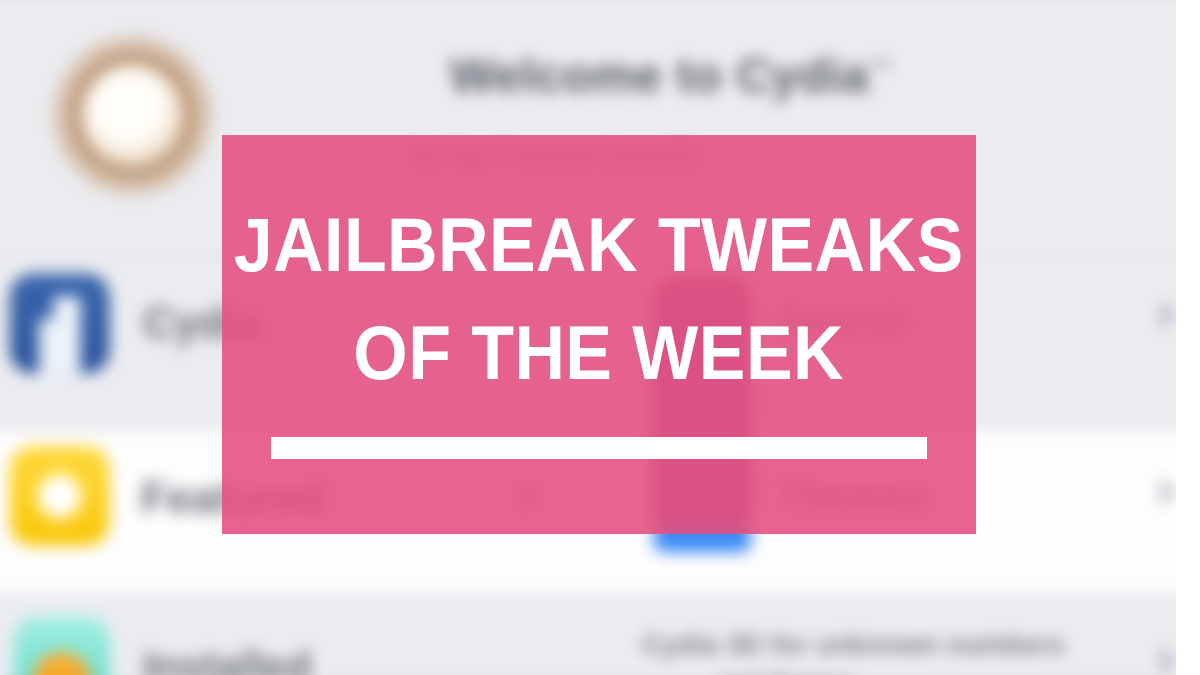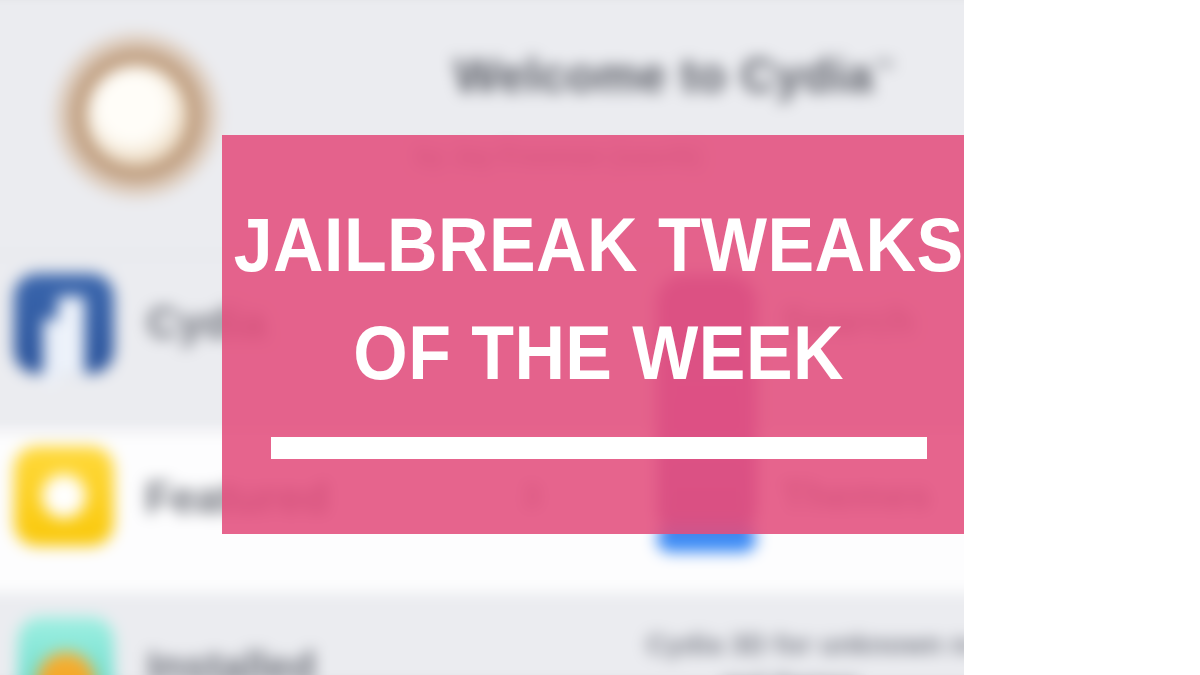--- a/index.html
+++ b/index.html
@@ -6,21 +6,21 @@
   * { margin:0; padding:0; box-sizing:border-box; }
   html, body {
     width:1200px; height:675px;
     overflow:hidden;
     background:#ffffff;
     font-family:"Liberation Sans", sans-serif;
   }
 
   #stage {
     position:relative;
-    width:964px; height:675px;
+    width:1176px; height:675px;
     overflow:hidden;
     background:#737373;
   }
 
   
   #bg {
     position:absolute; inset:0;
     filter: blur(7px);
     transform: scale(1.04);
     transform-origin:center center;

